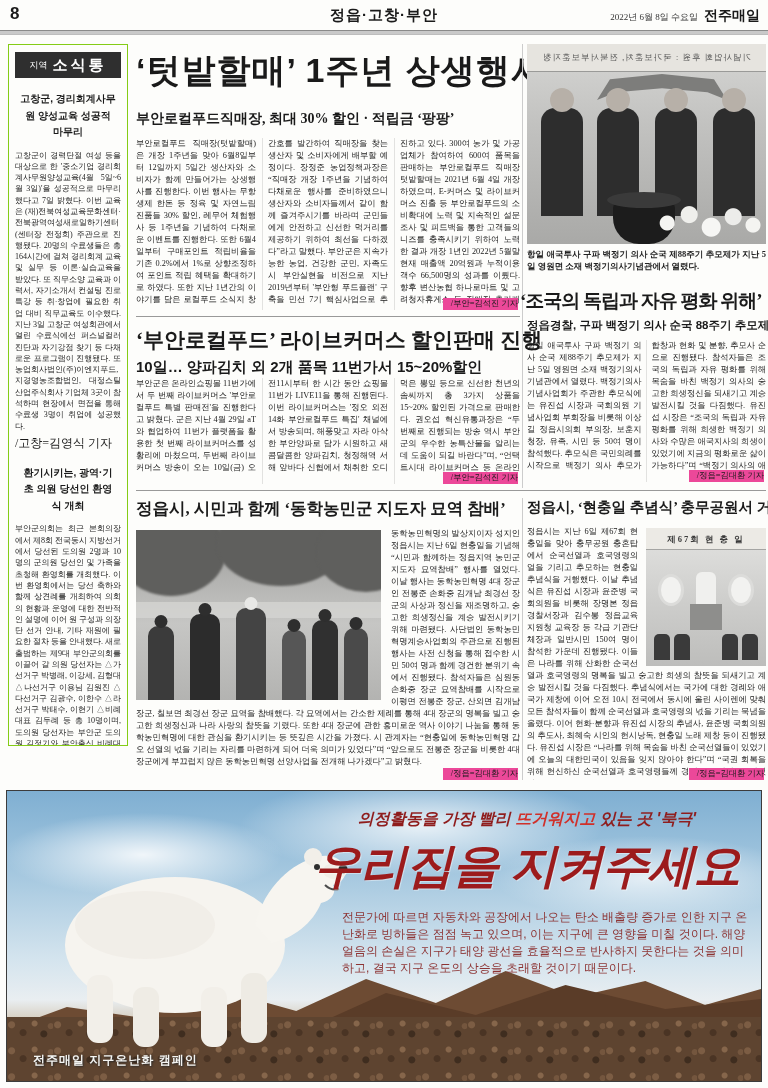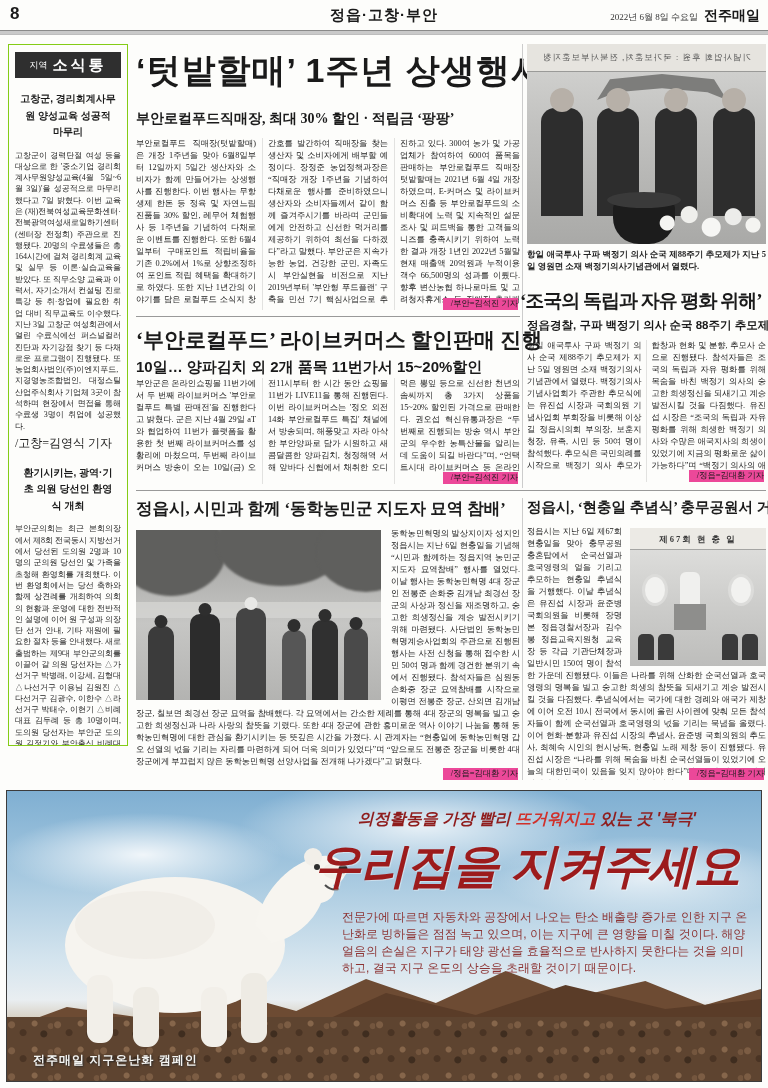--- a/index.html
+++ b/index.html
@@ -100,21 +100,21 @@
   .crowd-person { position:absolute; bottom:0; background:#3b3b3b; border-radius:10px 10px 0 0; }
   .crowd-person::before { content:""; position:absolute; left:50%; top:-11px; transform:translateX(-50%);
                           width:13px; height:13px; border-radius:50%; background:#2e2e2e; }
   .hat::before { background:#e8e8e6 !important; }
 
   
   .hy-headline { position:absolute; left:527px; top:498px; width:239px;
                  font-size:14.5px; font-weight:bold; white-space:nowrap; }
   .hy-body { position:absolute; left:527px; top:526px; width:239px; height:254px;
              font-size:8.3px; line-height:12px; text-align:justify; overflow:hidden; }
-  .hy-photo { float:right; width:136px; height:138px; margin:2px 0 4px 8px; position:relative;
+  .hy-photo { float:right; width:120px; height:138px; margin:2px 0 4px 8px; position:relative;
               background:linear-gradient(180deg,#e3e3e1 0%,#cfcfcd 50%,#bdbdbb 100%); overflow:hidden; }
   .hy-banner { position:absolute; left:0; top:0; width:100%; height:22px; background:#eceae5;
                border-bottom:1px solid #a5a5a3; text-align:center; font-size:8.5px; font-weight:bold;
                color:#3a3a3a; letter-spacing:2px; line-height:22px; }
   .wreath { position:absolute; width:26px; height:32px; border-radius:50%; background:#f2f2f0; border:3px solid #dcdcda; }
   .podium-figure { position:absolute; left:50px; top:44px; width:20px; height:40px; background:#f0f0ee; border-radius:6px 6px 0 0; }
   .podium { position:absolute; left:44px; top:76px; width:32px; height:26px; background:#8e8e8c; }
   .seated { position:absolute; bottom:6px; width:16px; height:26px; background:#3a3a3a; border-radius:5px 5px 0 0; }
 
   

